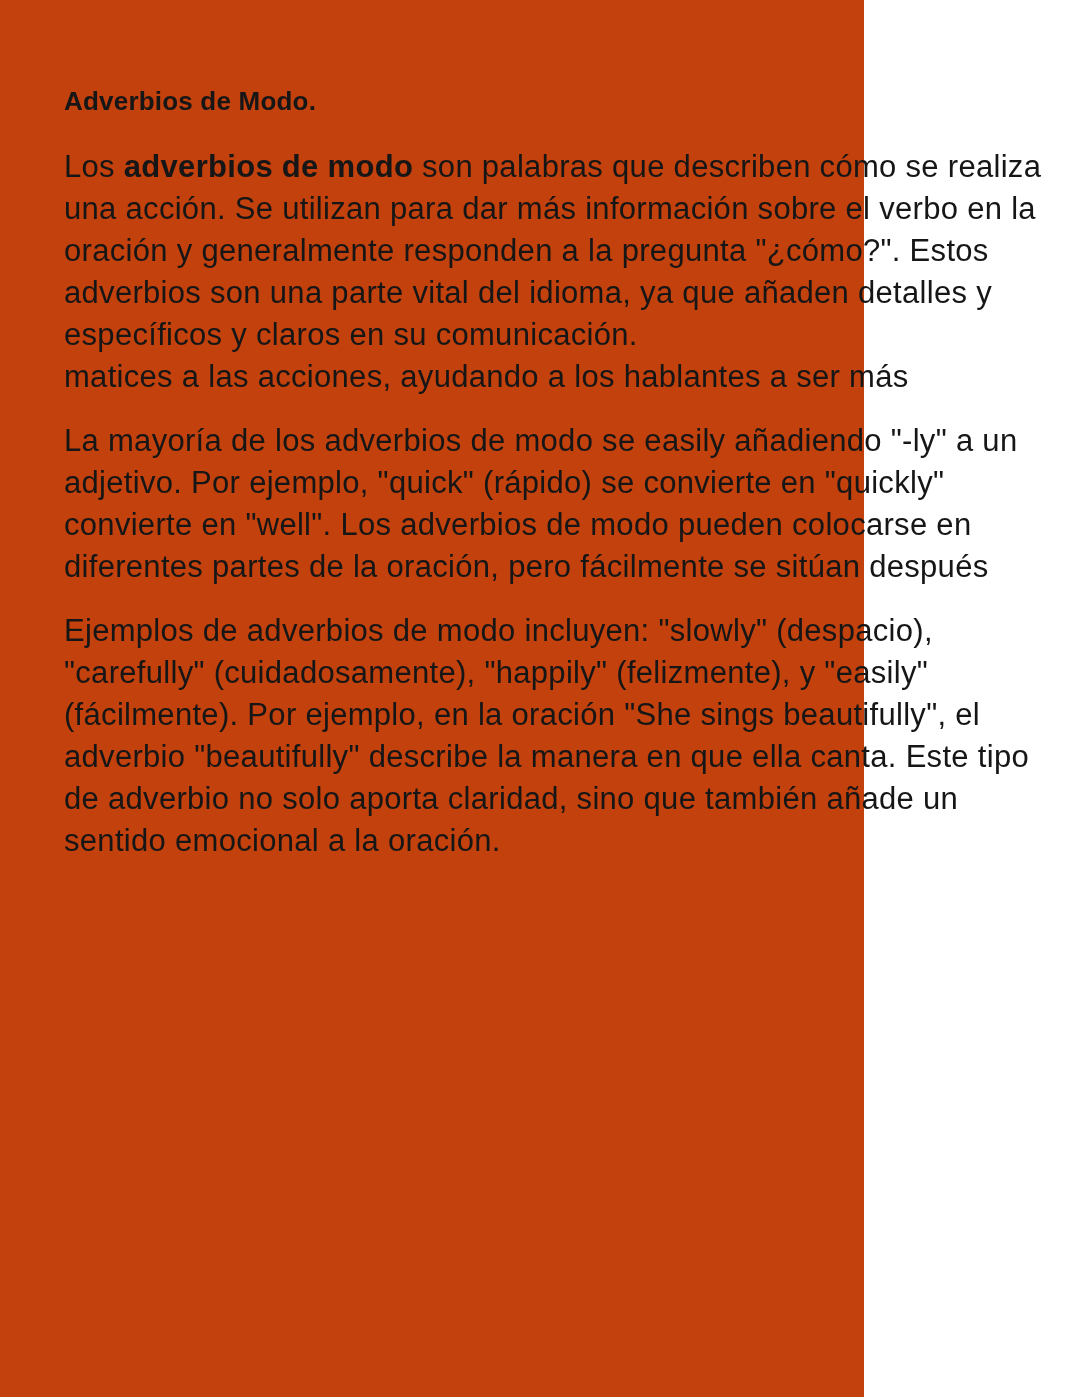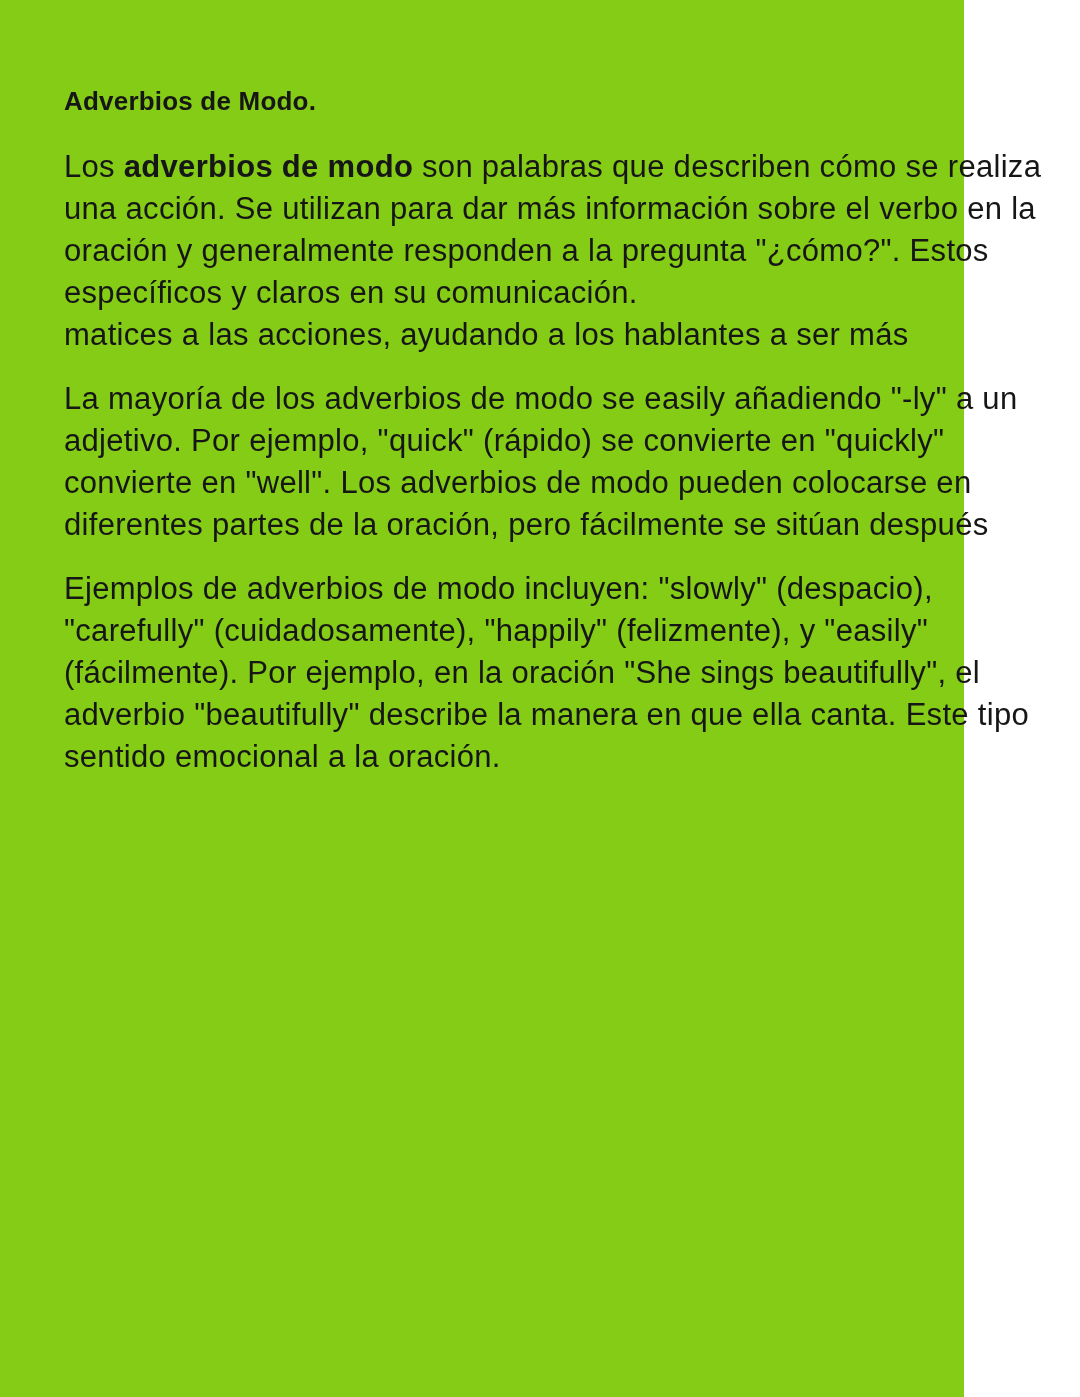--- a/index.html
+++ b/index.html
@@ -9,23 +9,23 @@
     background: #ffffff;
   }
   body {
     width: 1080px;
     height: 1397px;
     font-family: "Liberation Sans", sans-serif;
     color: #161616;
     overflow: hidden;
   }
   .page {
-    width: 964px;
+    width: 864px;
     height: 1397px;
-    background: #84cc16;
+    background: #c2410c;
     padding: 80px 60px 0 64px;
   }
   .doc-title {
     margin: 0 0 24px 0;
     font-size: 26px;
     font-weight: 700;
     line-height: 42px;
     letter-spacing: 0.2px;
   }
   .para {
@@ -46,30 +46,32 @@
 </head>
 <body>
 
 <div class="page">
   <h1 class="doc-title">Adverbios de Modo.</h1>
   <div>
       <p class="para">
         <span class="line"><span class="seg">Los </span><span class="seg bold">adverbios de modo</span><span class="seg"> son palabras que describen cómo se realiza</span></span>
         <span class="line"><span class="seg">una acción. Se utilizan para dar más información sobre el verbo en la</span></span>
         <span class="line"><span class="seg">oración y generalmente responden a la pregunta "¿cómo?". Estos</span></span>
+        <span class="line"><span class="seg">adverbios son una parte vital del idioma, ya que añaden detalles y</span></span>
         <span class="line"><span class="seg">específicos y claros en su comunicación.</span></span>
         <span class="line"><span class="seg">matices a las acciones, ayudando a los hablantes a ser más</span></span>
       </p>
       <p class="para">
         <span class="line"><span class="seg">La mayoría de los adverbios de modo se easily añadiendo "-ly" a un</span></span>
         <span class="line"><span class="seg">adjetivo. Por ejemplo, "quick" (rápido) se convierte en "quickly"</span></span>
         <span class="line"><span class="seg">convierte en "well". Los adverbios de modo pueden colocarse en</span></span>
         <span class="line"><span class="seg">diferentes partes de la oración, pero fácilmente se sitúan después</span></span>
       </p>
       <p class="para">
         <span class="line"><span class="seg">Ejemplos de adverbios de modo incluyen: "slowly" (despacio),</span></span>
         <span class="line"><span class="seg">"carefully" (cuidadosamente), "happily" (felizmente), y "easily"</span></span>
         <span class="line"><span class="seg">(fácilmente). Por ejemplo, en la oración "She sings beautifully", el</span></span>
         <span class="line"><span class="seg">adverbio "beautifully" describe la manera en que ella canta. Este tipo</span></span>
+        <span class="line"><span class="seg">de adverbio no solo aporta claridad, sino que también añade un</span></span>
         <span class="line"><span class="seg">sentido emocional a la oración.</span></span>
       </p>
     </div>
 </div>
 
 </body></html>

